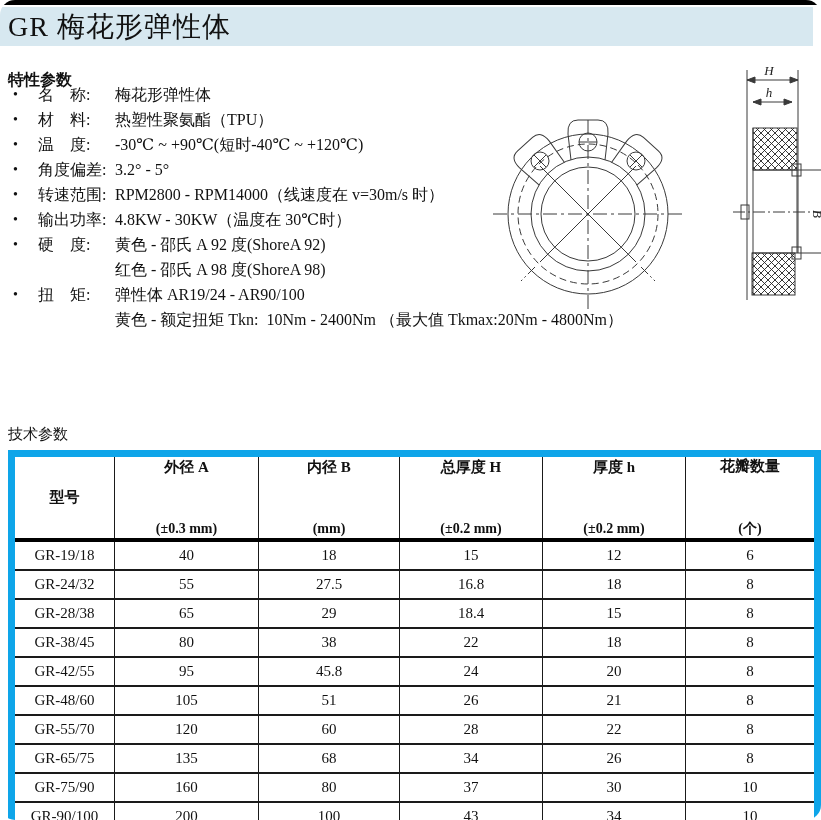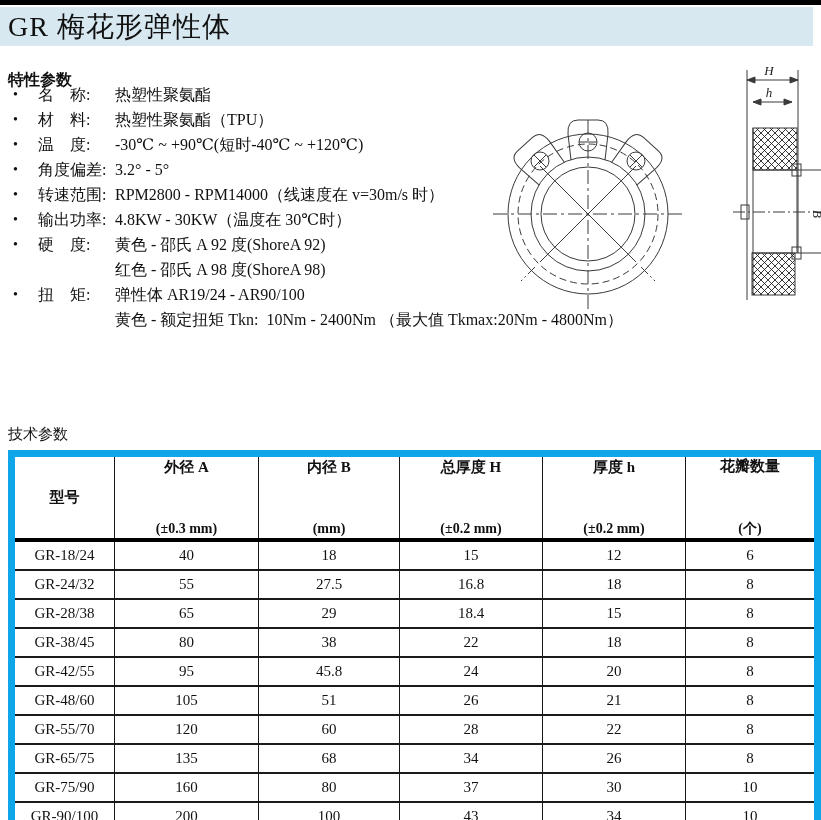--- a/index.html
+++ b/index.html
@@ -1,17 +1,17 @@
 <!DOCTYPE html>
 <html><head>
 <meta charset="utf-8">
 <style>
   html,body{margin:0;padding:0;background:#fff;}
   #page{position:relative;width:821px;height:820px;background:#ffffff;overflow:hidden;
-        font-family:"Liberation Serif","DejaVu Serif",serif;color:#111;}
+        font-family:"Liberation Serif","DejaVu Serif",serif;color:#111;border-radius:15px;}
   .topline{position:absolute;left:0;top:0;width:821px;height:5px;background:#000;}
   .titlebar{position:absolute;left:0;top:7px;width:813px;height:39px;background:#d7e8f0;}
   .titlebar .t{position:absolute;left:8px;top:1px;font-size:28px;font-weight:500;letter-spacing:1px;white-space:pre;}
   .h1{position:absolute;left:8px;top:70px;font-size:16px;font-weight:bold;}
   .speclist{position:absolute;left:0;top:82px;width:730px;font-size:16px;line-height:25px;}
   .spec-item{position:relative;padding-left:38px;}
   .bullet{position:absolute;left:13px;top:0;font-size:14px;}
   .spec-label{white-space:pre;display:inline-block;min-width:77px;}
   .spec-value{white-space:pre;}
   .cont{padding-left:77px;white-space:pre;}
@@ -35,21 +35,21 @@
   <div class="topline"></div>
 
   <div class="titlebar" style="background: rgb(215, 232, 240);">
     <div class="t">GR 梅花形弹性体</div>
   </div>
 
   <div class="h1">特性参数</div>
 
   <div class="speclist">
     <div class="spec-item">
-      <span class="bullet">•</span><span class="spec-label">名    称:</span><span class="spec-value">热塑性聚氨酯</span>
+      <span class="bullet">•</span><span class="spec-label">名    称:</span><span class="spec-value">梅花形弹性体</span>
     </div>
     <div class="spec-item">
       <span class="bullet">•</span><span class="spec-label">材    料:</span><span class="spec-value">热塑性聚氨酯（TPU）</span>
     </div>
     <div class="spec-item">
       <span class="bullet">•</span><span class="spec-label">温    度:</span><span class="spec-value">-30℃ ~ +90℃(短时-40℃ ~ +120℃)</span>
     </div>
     <div class="spec-item">
       <span class="bullet">•</span><span class="spec-label">角度偏差:</span><span class="spec-value">3.2° - 5°</span>
     </div>
@@ -166,21 +166,21 @@
         <th><div>型号</div></th>
         <th><div>外径 A</div><div class="th2">(±0.3 mm)</div></th>
         <th><div>内径 B</div><div class="th2">(mm)</div></th>
         <th><div>总厚度 H</div><div class="th2">(±0.2 mm)</div></th>
         <th><div>厚度 h</div><div class="th2">(±0.2 mm)</div></th>
         <th><div>花瓣数量</div><div class="th2">(个)</div></th>
       </tr>
     </thead>
     <tbody>
       <tr>
-          <td>GR-18/24</td>
+          <td>GR-19/18</td>
           <td>40</td>
           <td>18</td>
           <td>15</td>
           <td>12</td>
           <td>6</td>
         </tr>
       <tr>
           <td>GR-24/32</td>
           <td>55</td>
           <td>27.5</td>

